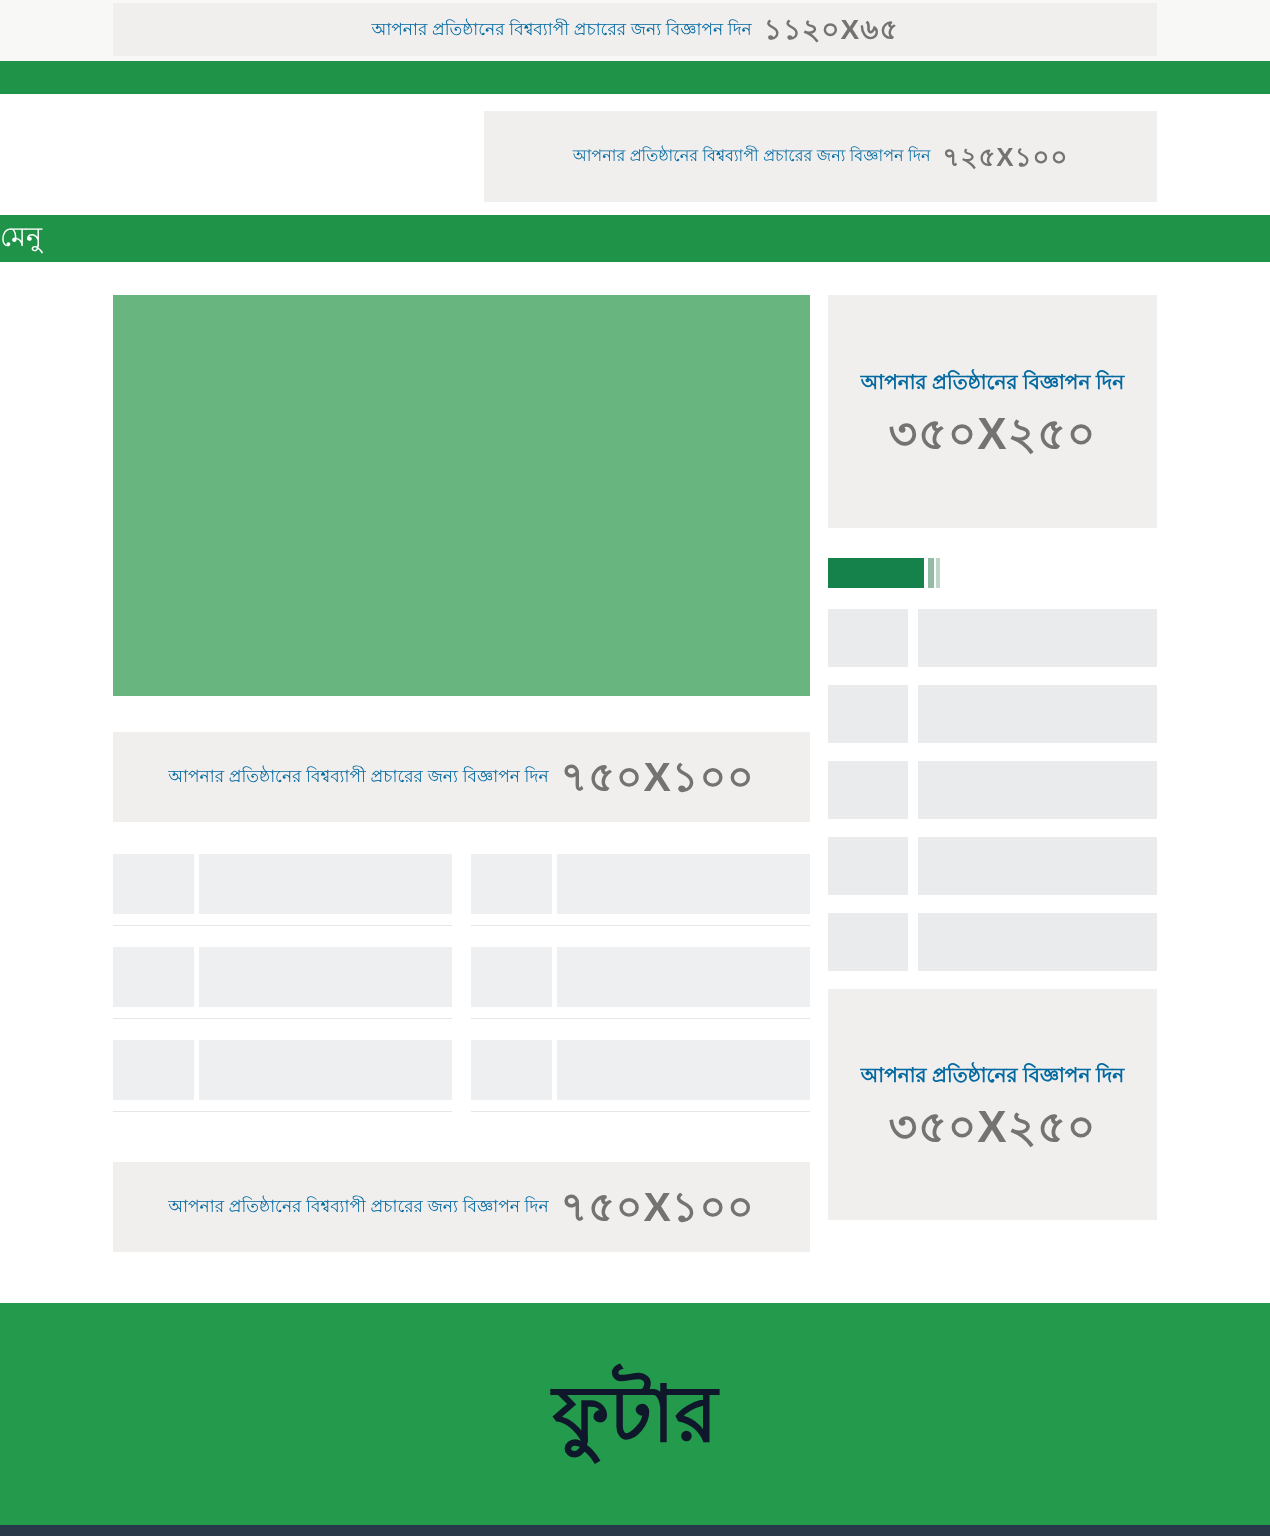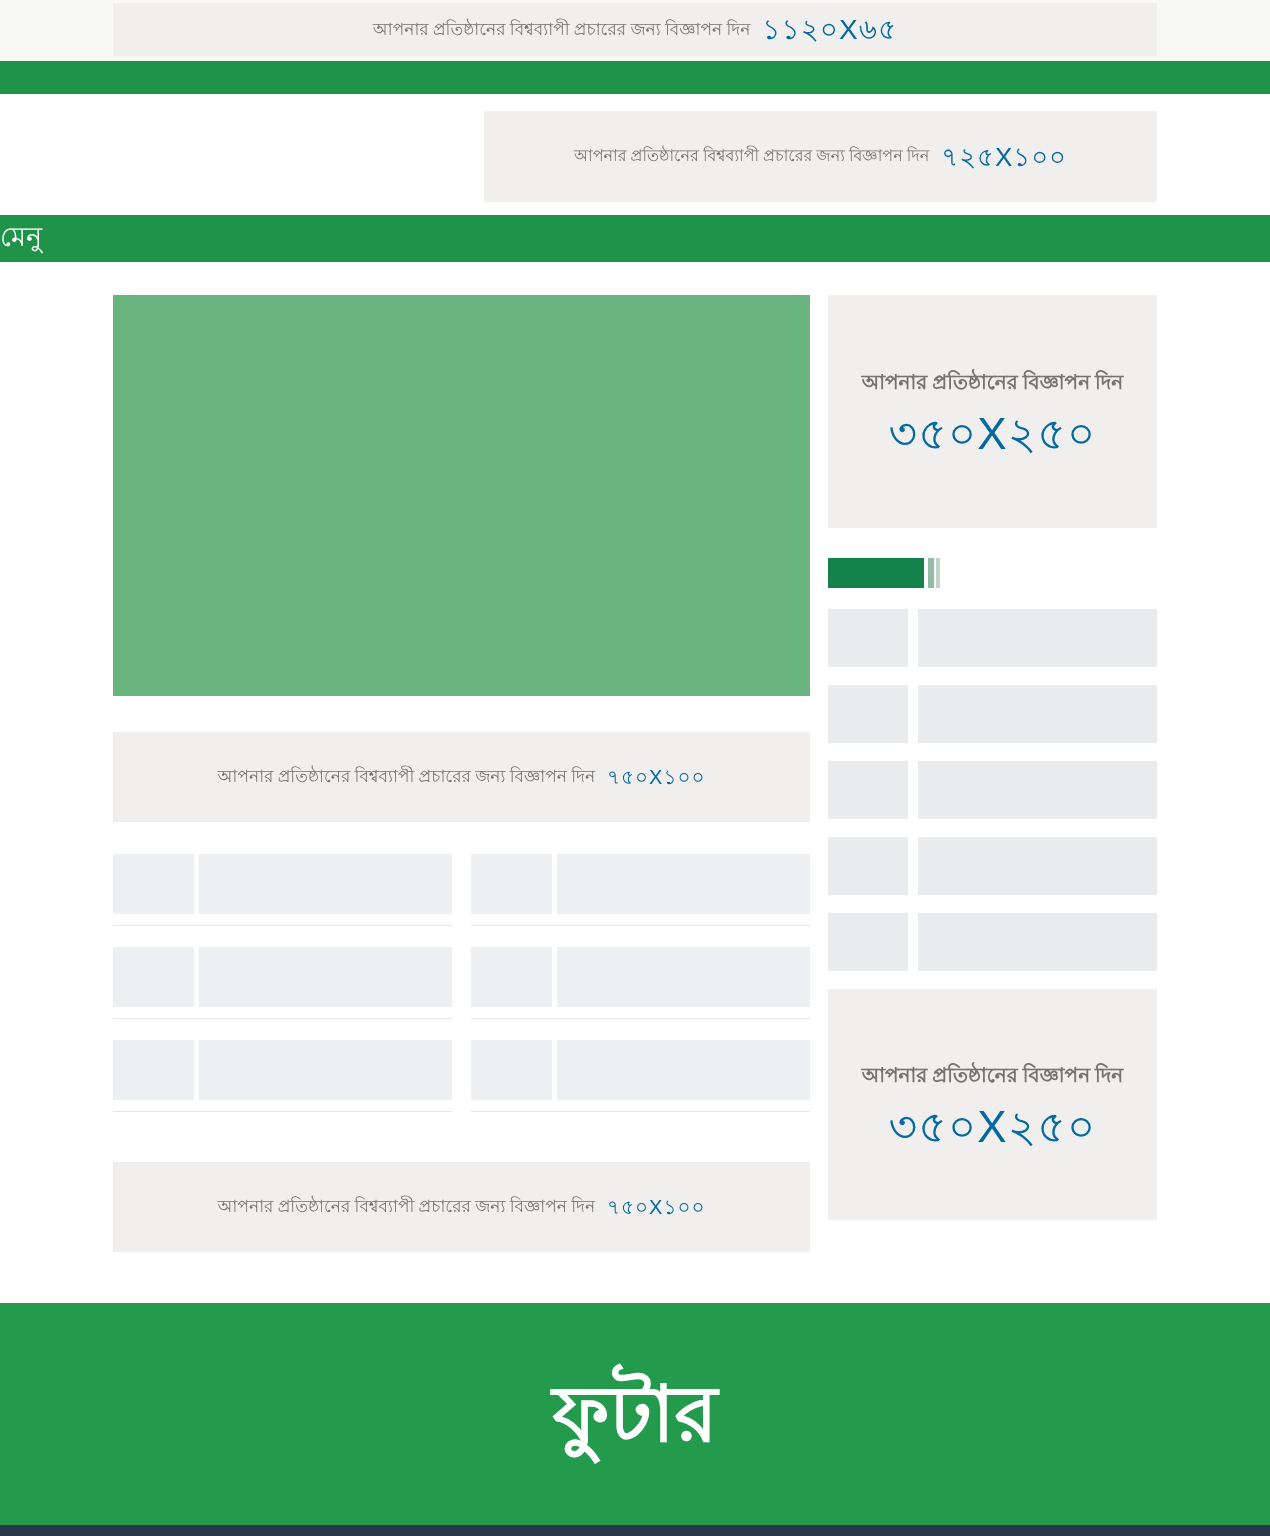--- a/index.html
+++ b/index.html
@@ -13,23 +13,23 @@
   .container { width: 1044px; margin: 0 auto; }
 
   
   .top-strip { background: #f8f8f7; padding: 3px 0 5px; }
   .ad-banner {
     background: #f0efed;
     display: flex; align-items: center; justify-content: center;
     gap: 12px; text-align: center;
   }
   .ad-top { height: 53px; }
-  .ad-text { font-size: 17px; color: #737373; font-family: Liberation Serif, serif; }
+  .ad-text { font-size: 17px; color: #0369a1; }
   .ad-size {
-    color: #0369a1; font-weight: normal; font-size: 28px; line-height: 1;
+    color: #737373; font-weight: bold; font-size: 28px; line-height: 1;
     letter-spacing: 1px;
   }
 
   
   .brand-bar { height: 33px; background: #1f9348; }
 
   
   .site-header { background: #ffffff; height: 121px; }
   .header-inner { position: relative; height: 100%; }
   .logo {
@@ -54,21 +54,21 @@
   
   .content { display: flex; gap: 18px; padding-top: 33px; }
   .main-col { width: 697px; }
   .side-col { width: 329px; }
 
   .featured-block { width: 697px; height: 401px; background: #68b580; cursor: pointer; }
 
   .ad-750 { height: 90px; }
   .ad-750.first { margin-top: 36px; }
   .ad-750 .ad-text { font-size: 17px; }
-  .ad-750 .ad-size { font-size: 20px; }
+  .ad-750 .ad-size { font-size: 41px; }
 
   .news-grid {
     margin: 32px 0 29px;
     display: flex; flex-wrap: wrap; column-gap: 19px;
   }
   .news-item {
     width: 339px; display: flex; gap: 5px;
     padding-bottom: 11px; border-bottom: 1px solid #e5e6e7;
     margin-bottom: 21px; cursor: pointer;
   }
@@ -89,21 +89,21 @@
 
   .side-item { display: flex; gap: 10px; margin-bottom: 18px; cursor: pointer; }
   .side-thumb { width: 80px; height: 58px; background: #e9ebed; flex: none; }
   .side-body { flex: 1; height: 58px; background: #e9ebed; }
 
   
   .site-footer {
     margin-top: 51px; height: 222px; background: #239a4c;
     display: flex; align-items: center; justify-content: center;
   }
-  .footer-label { color: #ffffff; font-size: 78px; font-weight: bold; line-height: 1; }
+  .footer-label { color: #0f172a; font-size: 78px; font-weight: bold; line-height: 1; }
   .bottom-bar { height: 32px; background: #2a3949; }
 </style>
 </head>
 <body>
 
 <div class="top-strip">
   <div class="container">
     <div class="ad-banner ad-top">
       <span class="ad-text">আপনার প্রতিষ্ঠানের বিশ্বব্যাপী প্রচারের জন্য বিজ্ঞাপন দিন</span>
       <span class="ad-size">১১২০X৬৫</span>

